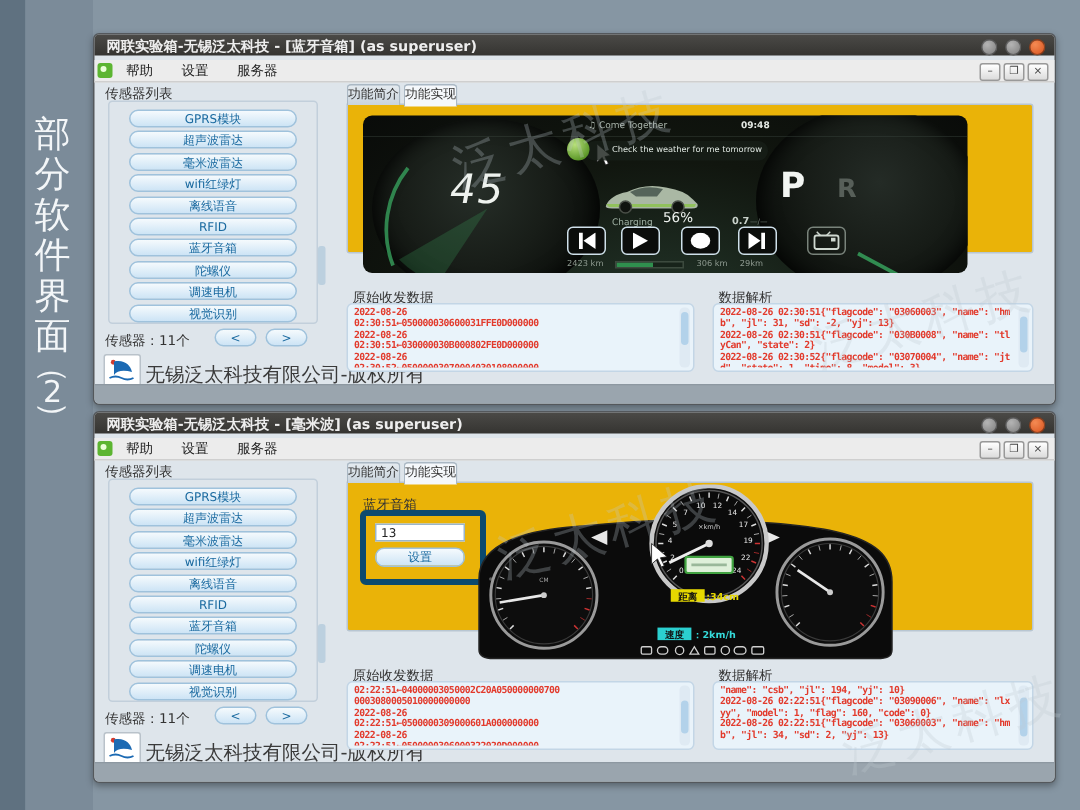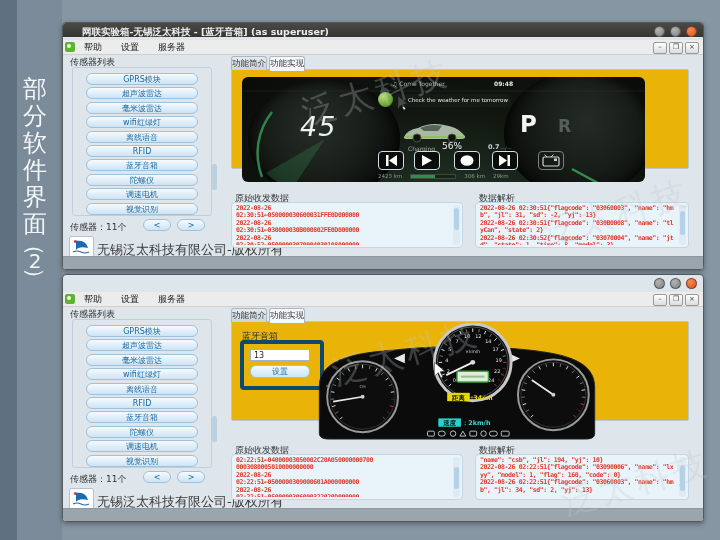--- a/index.html
+++ b/index.html
@@ -13,21 +13,21 @@
   .side-char.paren{font-size:22px;line-height:13px;transform:rotate(90deg);}
   .side-char.digit{font-size:20px;line-height:21px;}
   
   .wm{position:absolute;font-size:34px;color:rgba(190,200,208,0.28);transform:rotate(-16deg);
       pointer-events:none;z-index:50;letter-spacing:4px;}
   
   .window{position:absolute;left:62px;width:640px;height:246px;background:#dee5eb;
           border:1px solid #54585c;border-radius:4px;box-shadow:0 2px 5px rgba(0,0,0,.35);}
   .titlebar{position:absolute;left:0;top:0;right:0;height:14px;border-radius:3px 3px 0 0;
             background:linear-gradient(#4b4a47,#353431);color:#eee;font-size:9.5px;font-weight:bold;
-            line-height:17px;padding-left:19px;box-sizing:border-box;white-space:nowrap;}
+            line-height:17px;padding-left:8px;box-sizing:border-box;white-space:nowrap;}
   .winbtns{position:absolute;right:6px;top:3px;display:flex;gap:5px;}
   .winbtn{width:11px;height:11px;border-radius:50%;box-sizing:border-box;border:1px solid rgba(0,0,0,.4);}
   .winbtn.min,.winbtn.max{background:radial-gradient(circle at 35% 30%,#b5b5b5,#7e7e7e);}
   .winbtn.close{background:radial-gradient(circle at 35% 30%,#f48b54,#d9541f);}
   .menubar{position:absolute;left:0;top:17px;right:0;height:14px;background:#ececec;
            border-bottom:1px solid #cfcfcf;display:flex;align-items:center;font-size:9px;color:#222;}
   .appicon{width:10px;height:10px;background:#5cb531;border-radius:2px;margin:0 9px 0 2px;position:relative;}
   .appicon:after{content:"";position:absolute;left:2px;top:2px;width:4px;height:4px;background:#eaffd8;border-radius:50%;}
   .menu-item{margin-right:19px;}
   .mdi-btns{position:absolute;right:4px;top:19px;display:flex;gap:2px;}
@@ -273,20 +273,21 @@
       </div>
       <div class="vscroll">
           <div class="vthumb" style="top:6px;height:24px;"></div>
         </div>
     </div>
   </div>
   <div class="bottomband"></div>
 </div>
 
 <div class="window" style="top:274px;">
+  <div class="titlebar">网联实验箱-无锡泛太科技 - [毫米波] (as superuser)</div>
   <div class="winbtns">
     <div class="winbtn min"></div>
     <div class="winbtn max"></div>
     <div class="winbtn close"></div>
   </div>
   <div class="menubar">
     <span class="appicon"></span>
     <span class="menu-item">帮助</span>
     <span class="menu-item">设置</span>
     <span class="menu-item">服务器</span>

